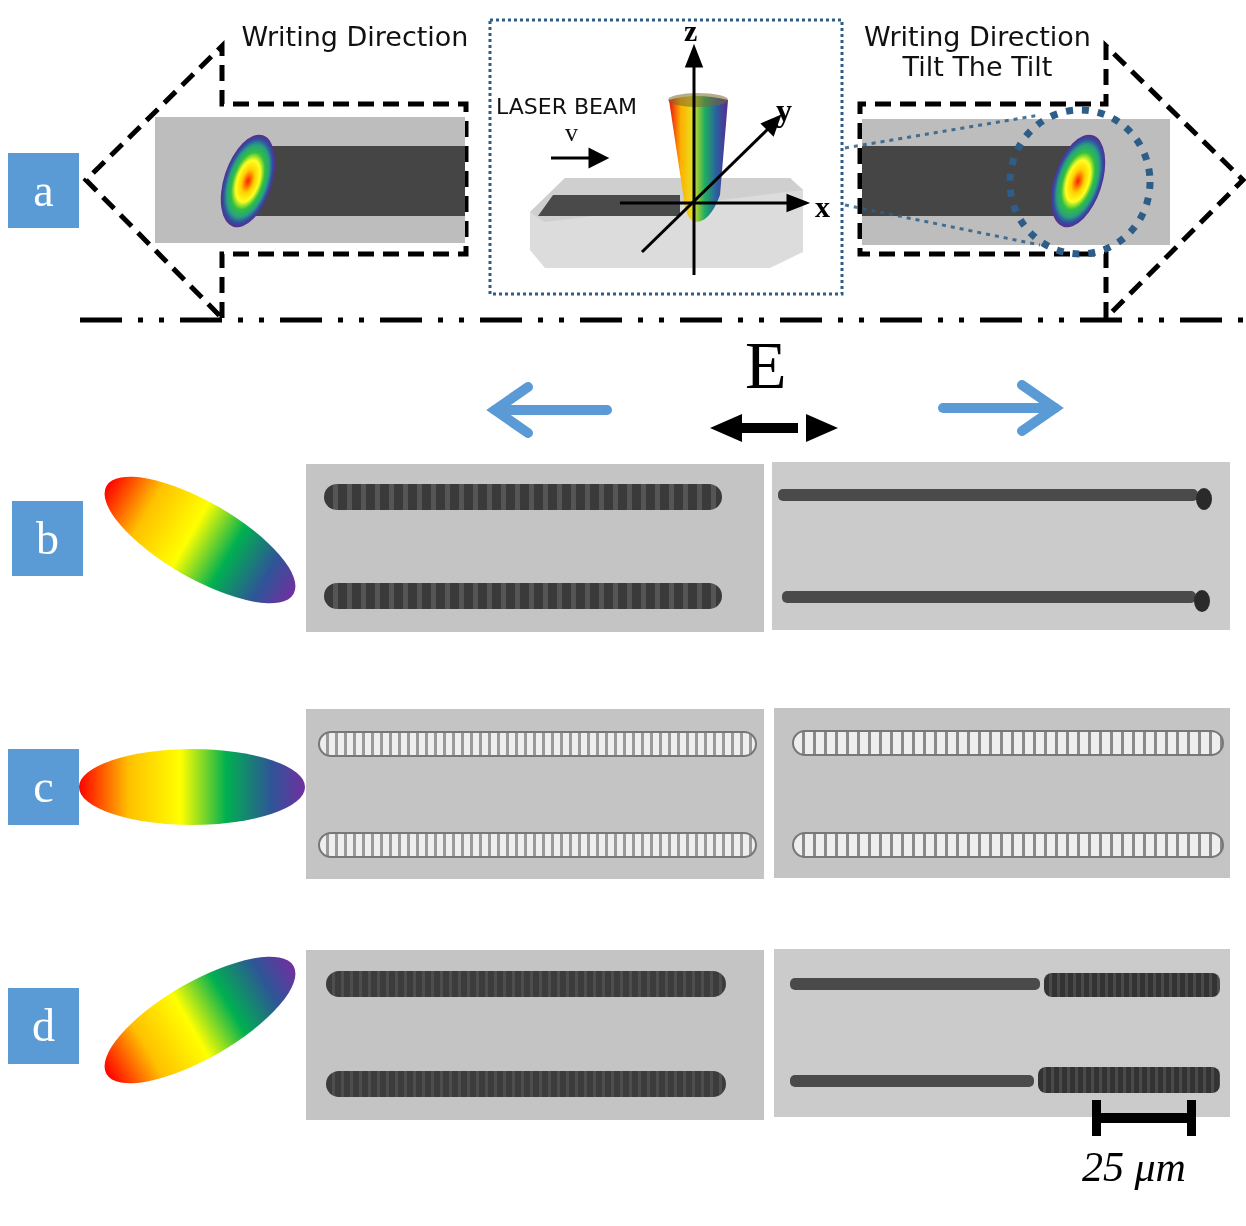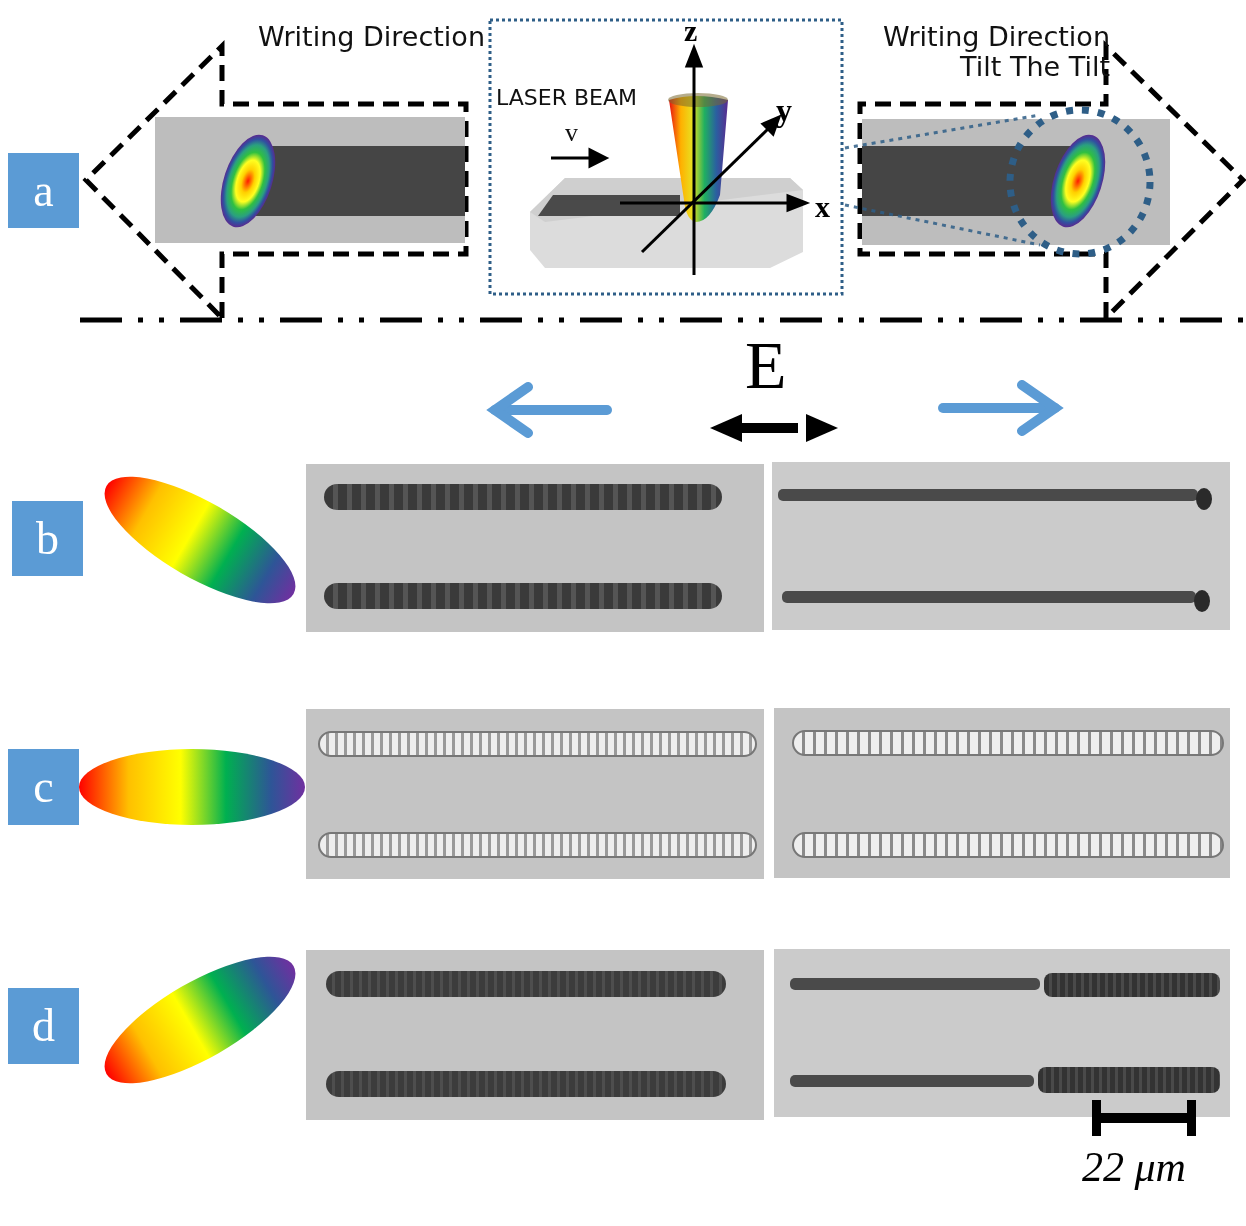--- a/index.html
+++ b/index.html
@@ -1,19 +1,19 @@
 <!DOCTYPE html>
 <html><head>
 <meta charset="utf-8">
 <style>
   html, body { margin:0; padding:0; background:#ffffff; }
   body { width:1246px; height:1226px; position:relative; overflow:hidden; font-family:"Liberation Sans", sans-serif; }
   .abs { position:absolute; }
   .panel-label { position:absolute; background:#5b9bd5; color:#fff; font-family:"Liberation Serif", serif; font-size:46px; display:flex; align-items:center; justify-content:center; line-height:1; }
-  .caption { position:absolute; font-family:"DejaVu Sans", sans-serif; font-size:27px; color:#111; text-align:right; line-height:30px; }
+  .caption { position:absolute; font-family:"DejaVu Sans", sans-serif; font-size:27px; color:#111; text-align:center; line-height:30px; }
   .micro { position:absolute; background:#c4c4c4; overflow:hidden; }
   .track { position:absolute; border-radius:14px; }
   .scale-text { position:absolute; font-family:"Liberation Serif", serif; font-style:italic; font-size:42px; color:#000; }
 </style>
 </head>
 <body>
 
 <div class="panel-label" style="left:8px;top:153px;width:71px;height:75px;">a</div>
 
 <svg class="abs" style="left:0;top:0;" width="1246" height="340" viewBox="0 0 1246 340">
@@ -80,21 +80,21 @@
 </svg>
 
 <div class="caption" style="left:225px;top:22px;width:260px;">
   <div>Writing Direction</div>
 </div>
 <div class="caption" style="left:845px;top:22px;width:265px;">
   <div>Writing Direction</div>
   <div>Tilt The Tilt</div>
 </div>
 
-<div class="abs" style="left:496px;top:85px;font-family:'DejaVu Sans',sans-serif;font-size:22px;color:#111;">LASER BEAM</div>
+<div class="abs" style="left:496px;top:94px;font-family:'DejaVu Sans',sans-serif;font-size:22px;color:#111;">LASER BEAM</div>
 <div class="abs" style="left:565px;top:118px;font-family:'Liberation Serif',serif;font-size:26px;color:#111;">v</div>
 <div class="abs" style="left:684px;top:14px;font-family:'Liberation Serif',serif;font-weight:bold;font-size:30px;">z</div>
 <div class="abs" style="left:776px;top:92px;font-family:'Liberation Serif',serif;font-weight:bold;font-size:32px;">y</div>
 <div class="abs" style="left:815px;top:190px;font-family:'Liberation Serif',serif;font-weight:bold;font-size:30px;">x</div>
 
 <svg class="abs" style="left:0;top:312px;" width="1246" height="16">
   <line x1="80" y1="8" x2="1246" y2="8" stroke="#000" stroke-width="5" stroke-dasharray="42,16,5,16,5,16"></line>
 </svg>
 
 <div class="abs" style="left:745px;top:330px;font-family:'Liberation Serif',serif;font-size:68px;line-height:70px;color:#000;">E</div>
@@ -168,13 +168,13 @@
   <div class="track" style="left:270px;top:24px;width:176px;height:24px;background:repeating-linear-gradient(90deg,#333 0 5px,#4a4a4a 5px 8px);border-radius:8px;"></div>
   <div class="track" style="left:16px;top:126px;width:244px;height:12px;background:#4a4a4a;border-radius:5px;"></div>
   <div class="track" style="left:264px;top:118px;width:182px;height:26px;background:repeating-linear-gradient(90deg,#333 0 5px,#4a4a4a 5px 8px);border-radius:8px;"></div>
 </div>
 
 <svg class="abs" style="left:1090px;top:1098px;" width="110" height="40">
   <rect x="2" y="2" width="9" height="36" fill="#000"></rect>
   <rect x="97" y="2" width="9" height="36" fill="#000"></rect>
   <rect x="2" y="15" width="104" height="10" fill="#000"></rect>
 </svg>
-<div class="scale-text" style="left:1082px;top:1143px;">22 μm</div>
+<div class="scale-text" style="left:1082px;top:1143px;">25 μm</div>
 
 </body></html>

